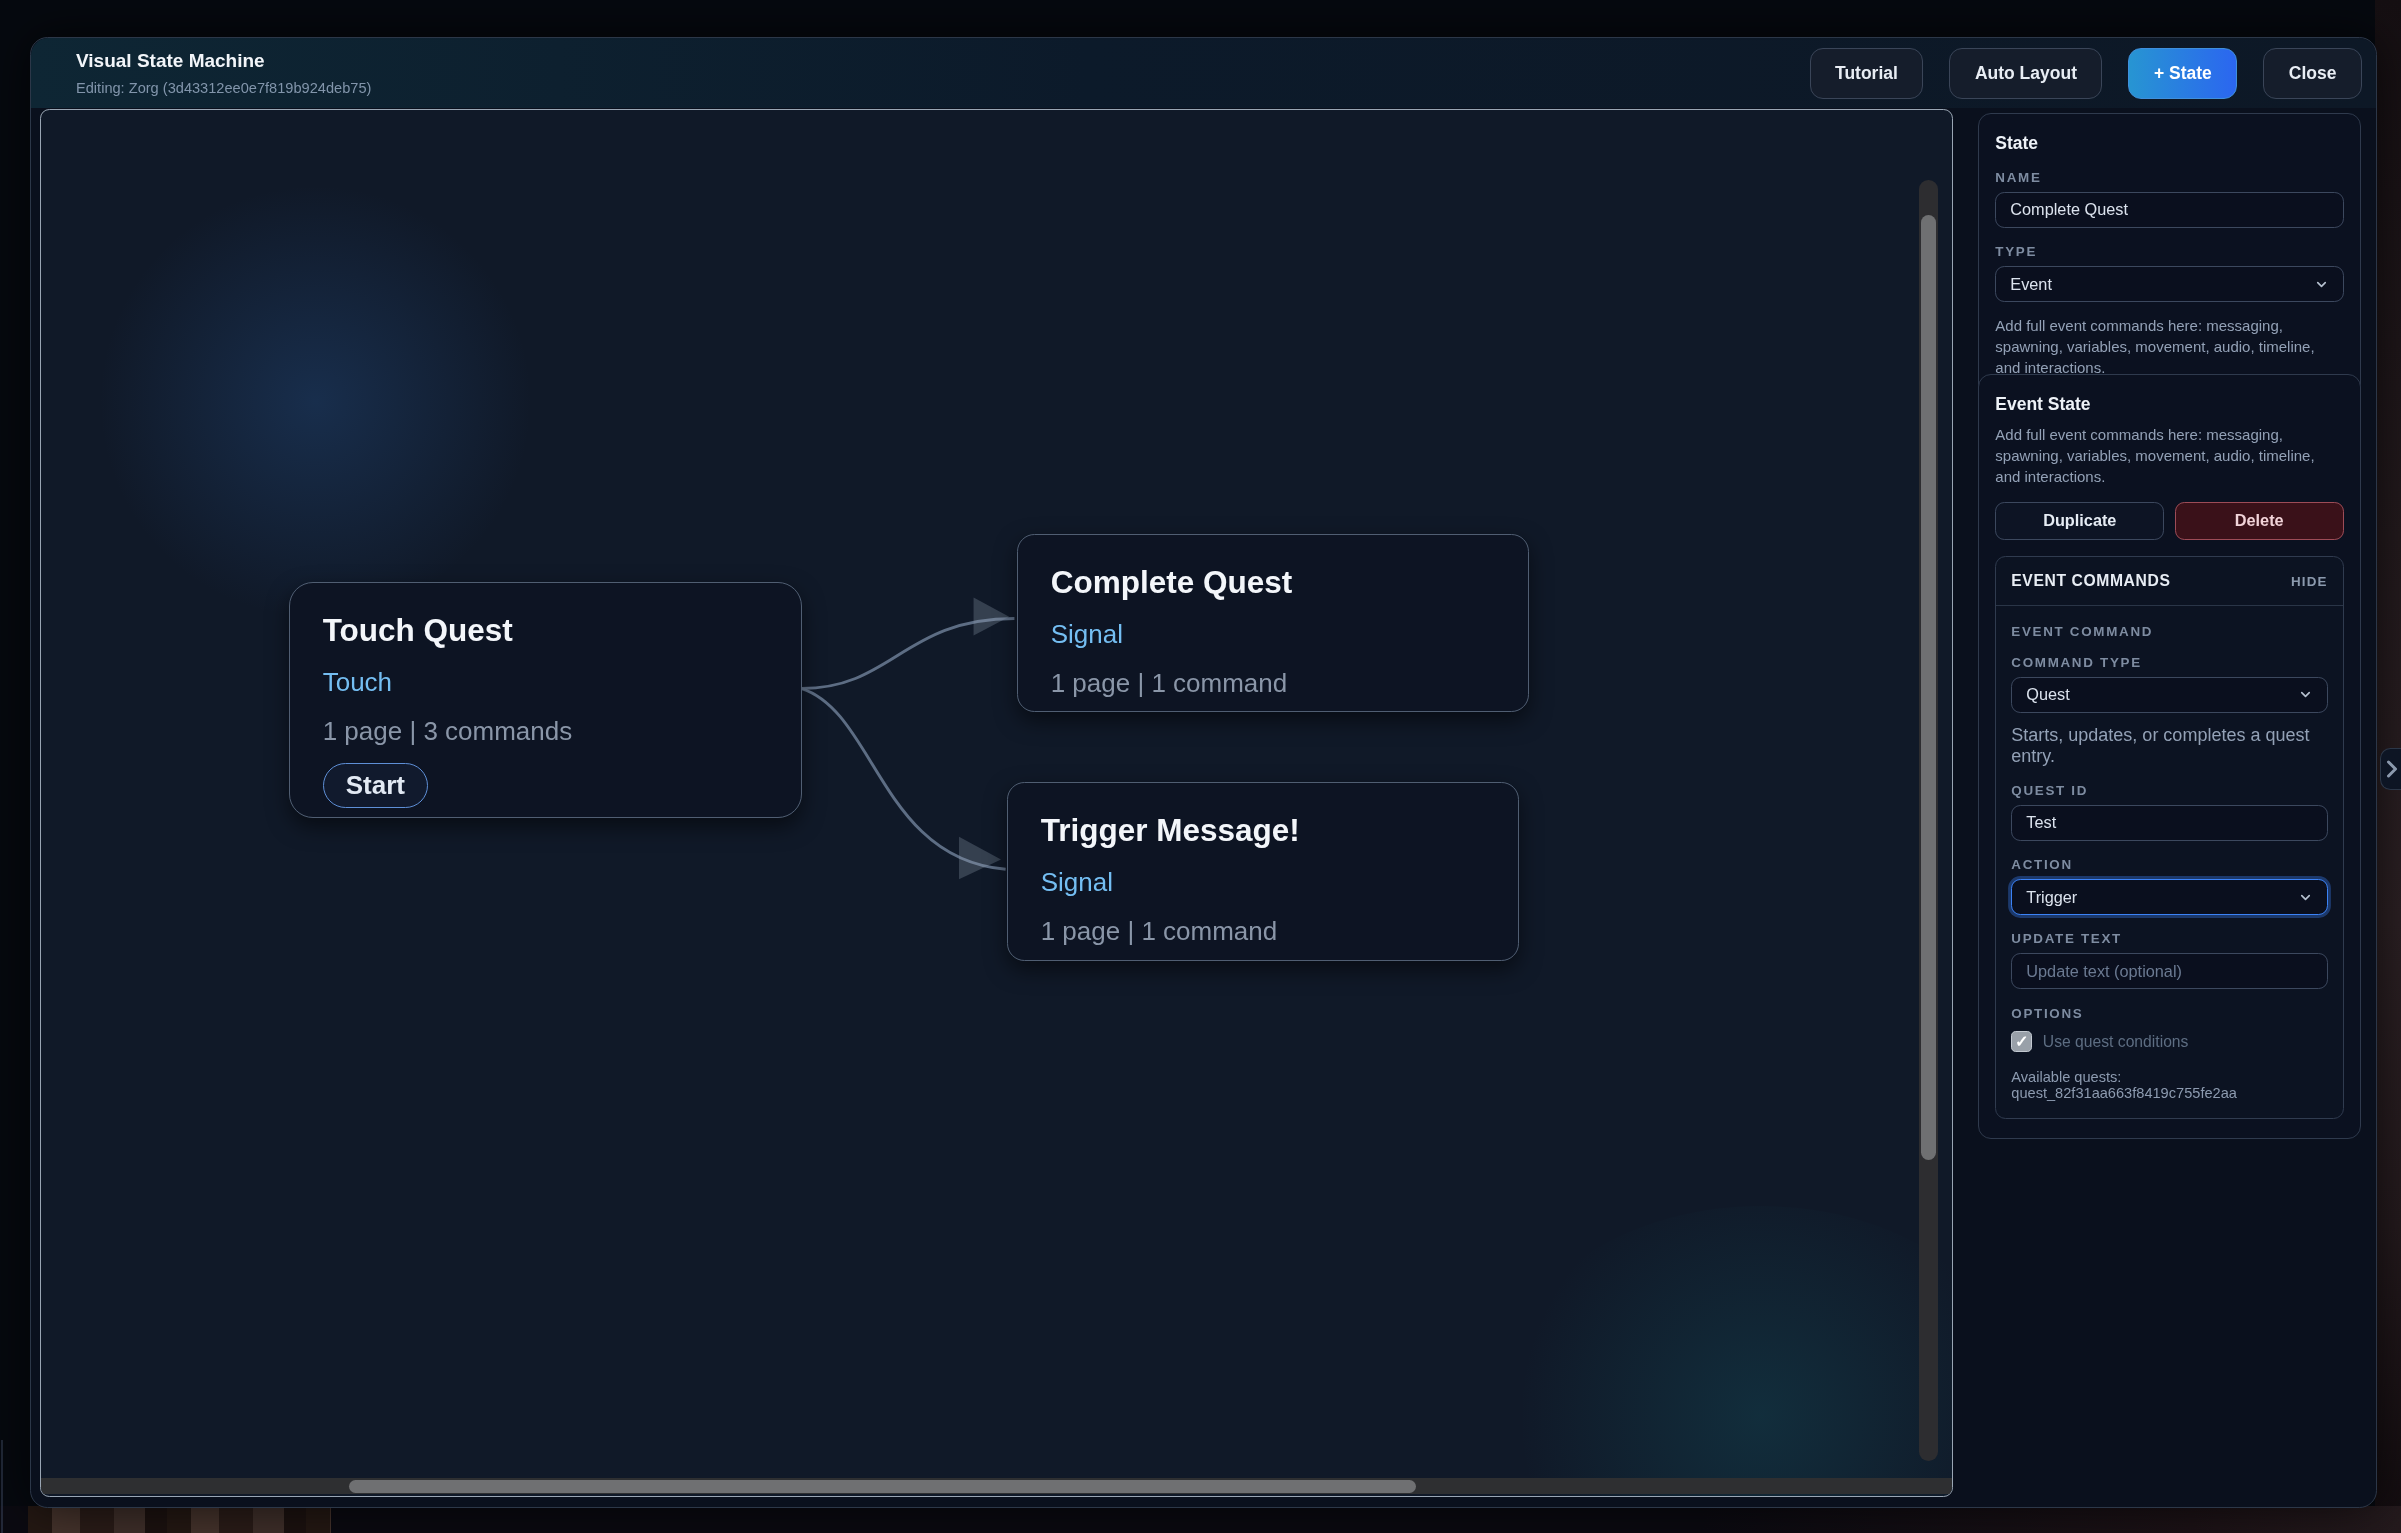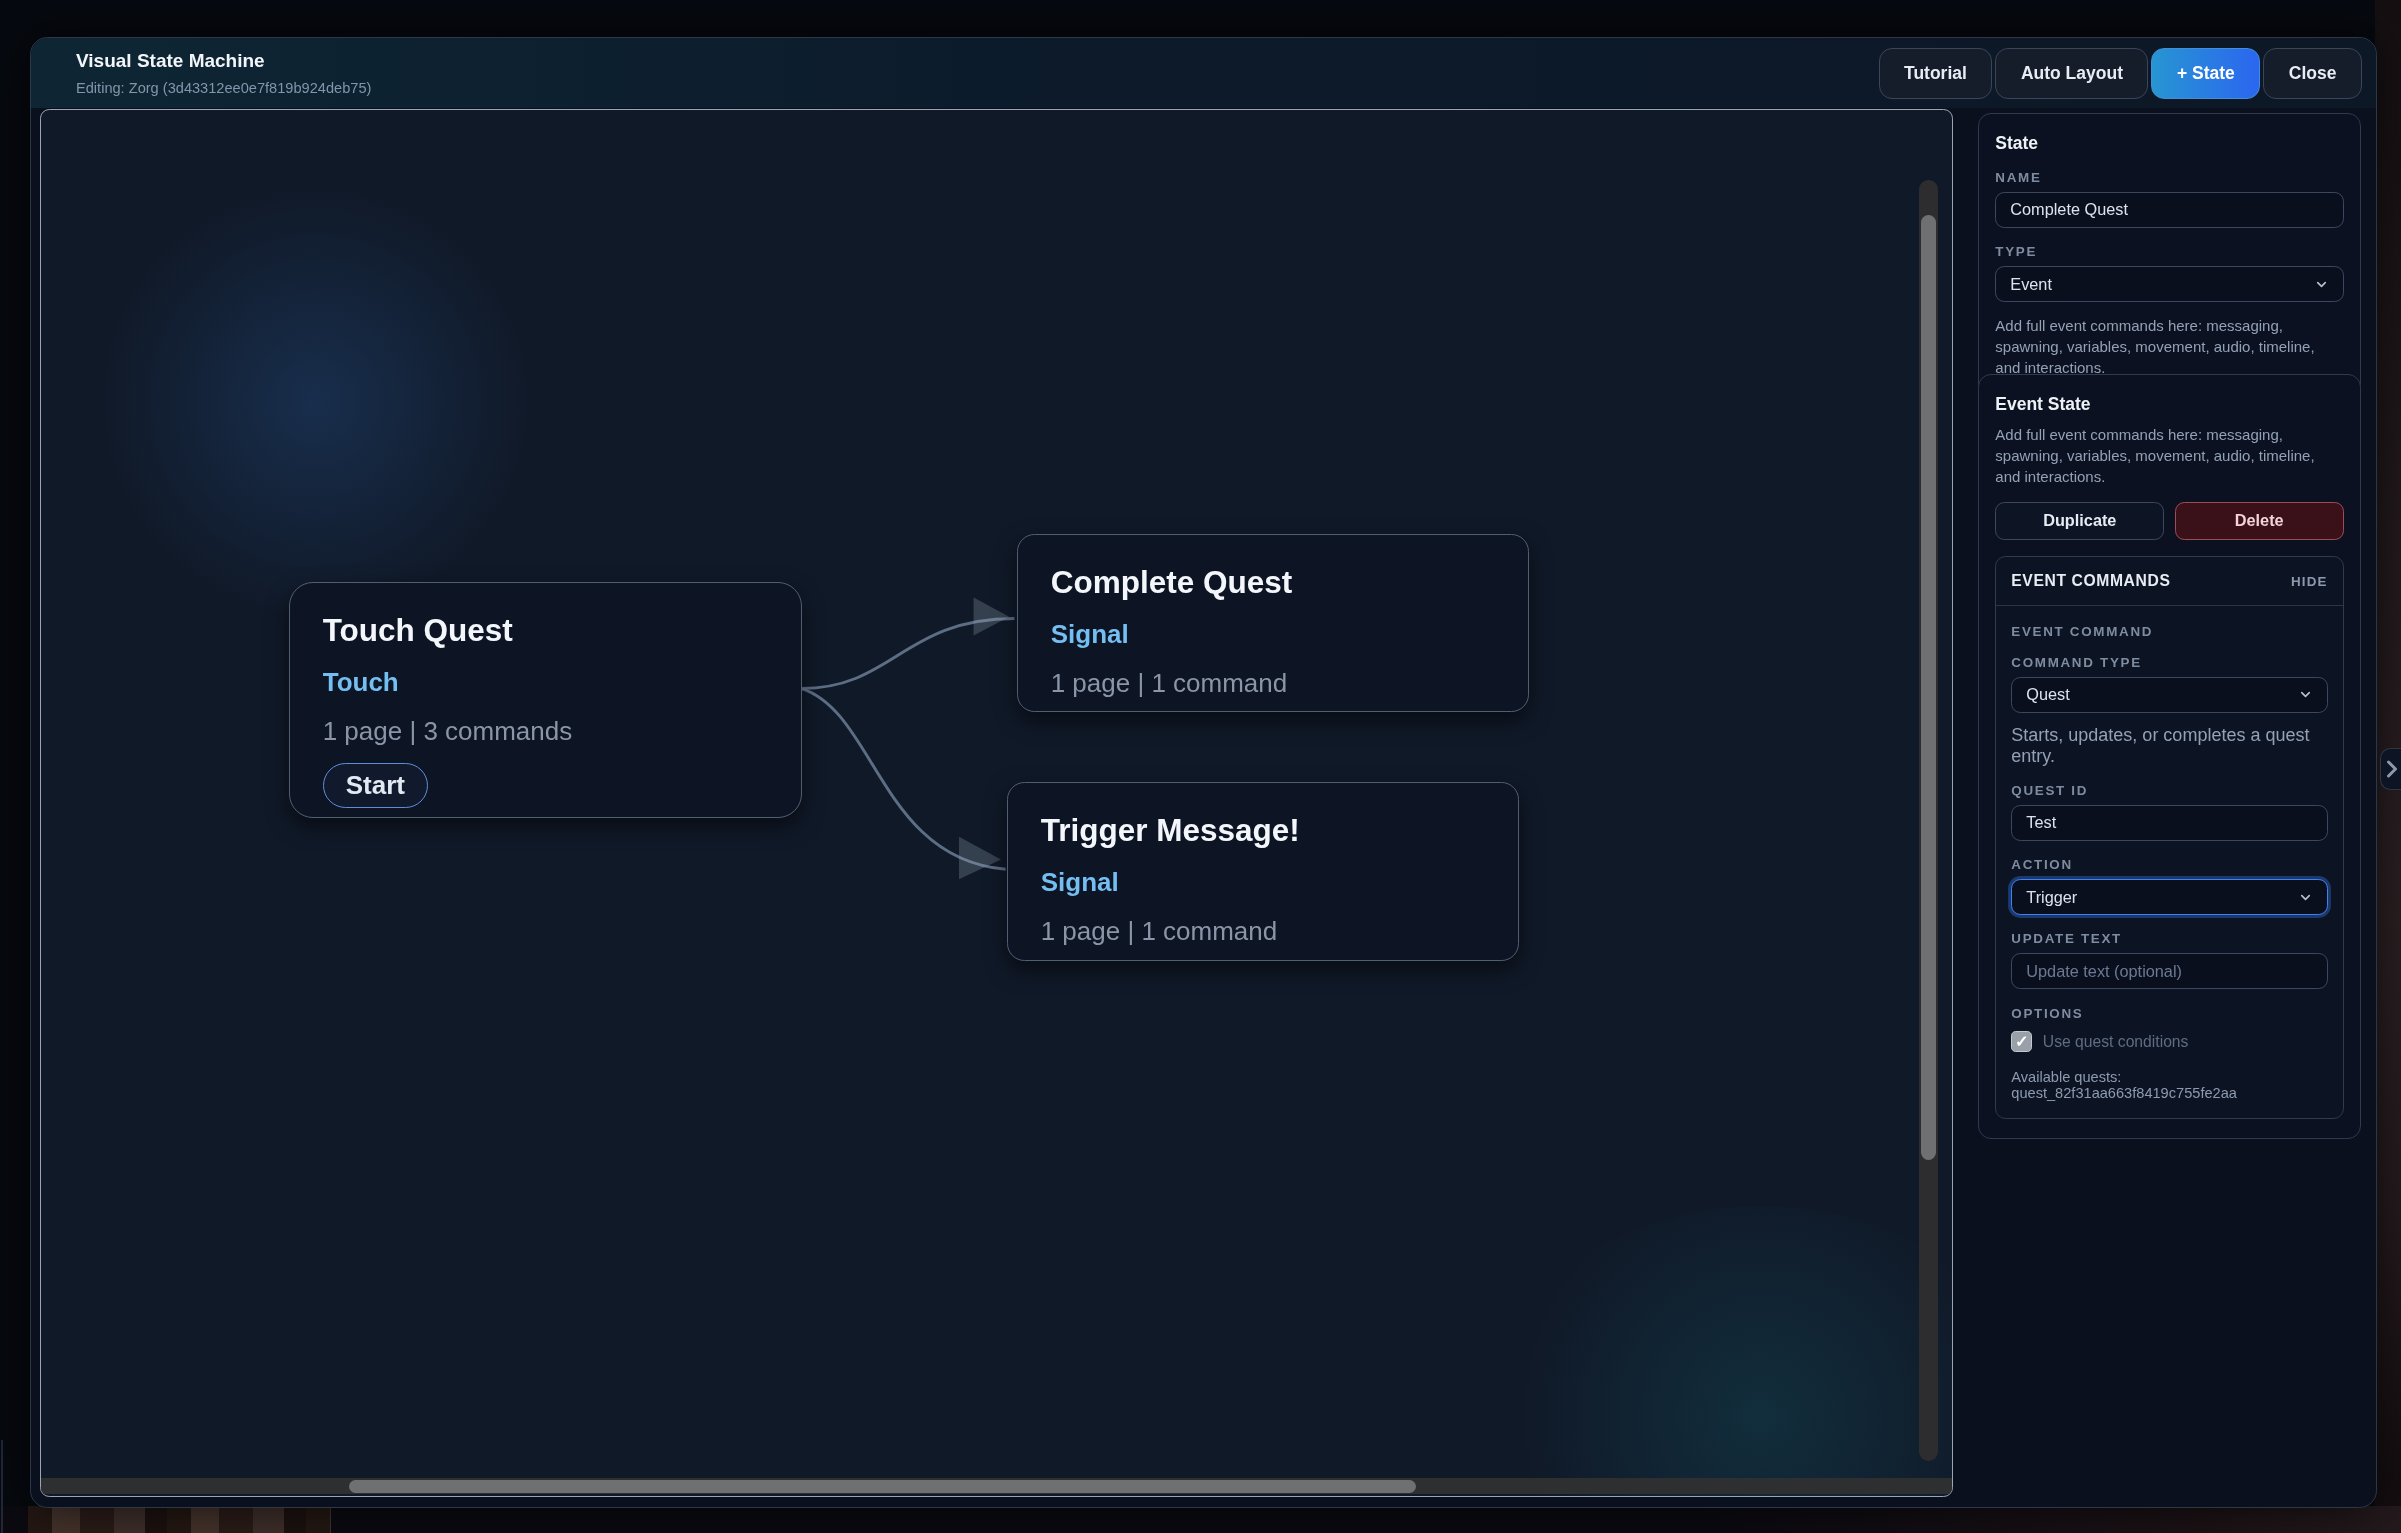--- a/index.html
+++ b/index.html
@@ -22,41 +22,41 @@
     background:#0a101d; border:0.6px solid #2c3748; border-radius:17.5px;
     box-shadow:0 0 47px rgba(0,0,0,.65); overflow:hidden; }
 
   .header { position:absolute; left:0; top:0; right:0; height:70px;
     background:linear-gradient(90deg,#0e2634 0%,#0c1a2a 45%,#0d1826 100%);
     display:flex; align-items:center; justify-content:space-between; padding:0 14px 0 13px;
     border-radius:17.5px 17.5px 0 0; }
   .header-titles { display:flex; flex-direction:column; gap:8.2px;margin-left:32px; }
   .title { font-size:19px; font-weight:bold; color:#f2f5f9; }
   .subtitle { font-size:14.6px; color:#8295ab; }
-  .header-buttons { display:flex; gap:3px; align-items:center;margin-left:36px; }
+  .header-buttons { display:flex; gap:26px; align-items:center;margin-left:36px; }
   .btn { height:51px; padding:0 24.5px; border-radius:13px; background:#151d2b;
     border:1.2px solid #3a4558; color:#e8edf4; font-size:17.5px; font-weight:bold;
     font-family:inherit; cursor:pointer; }
   .btn.primary { background:linear-gradient(90deg,#2795d2 0%,#2b66f0 100%);
     border:1.2px solid #3f8fdc; color:#ffffff; }
 
   
   .canvas { position:absolute; left:8.7px; top:71px; width:1913px; height:1388px;
     background:#101928; border:1.2px solid #9aa6b4; border-radius:9.3px; overflow:hidden; }
   .glow { position:absolute; border-radius:50%; pointer-events:none; }
   .glow-1 { left:47px; top:70px; width:455px; height:443px;
     background:radial-gradient(circle, rgba(45,100,170,.28) 0%, rgba(45,100,170,0) 68%); }
   .glow-2 { left:1446px; top:1096px; width:548px; height:420px;
     background:radial-gradient(circle, rgba(24,128,140,.20) 0%, rgba(24,128,140,0) 70%); }
   svg.edges { position:absolute; left:0; top:0; width:1913px; height:1388px; }
 
   .node { position:absolute; background:rgba(13,20,35,.94); border:1.2px solid #505e72;
     border-radius:17.5px; padding:29px 33px; box-shadow:0 8.2px 21px rgba(0,0,0,.5); }
   .node-title { font-size:31.5px; font-weight:bold; color:#f3f6fa; }
-  .node-type { font-size:26px; font-weight:bold; color:#74bef2; margin-top:17.5px; }
+  .node-type { font-size:26px; font-weight:normal; color:#74bef2; margin-top:17.5px; }
   .node-meta { font-size:26px; color:#8a96a8; margin-top:18.7px; }
   .start-badge { display:inline-block; margin-top:16.3px; padding:5.8px 22px;
     border:1.7px solid #5e8fd6; border-radius:26px; background:rgba(20,30,52,.6);
     font-size:26px; font-weight:bold; color:#e2e9f3; }
 
   
   .vtrack { position:absolute; top:70px; bottom:35px; right:14px; width:18.7px;
     background:#2d2d30; border-radius:9.3px; }
   .vthumb { position:absolute; left:1.7px; right:1.7px; top:35px; height:945px;
     background:#6f7072; border-radius:8.2px; }

